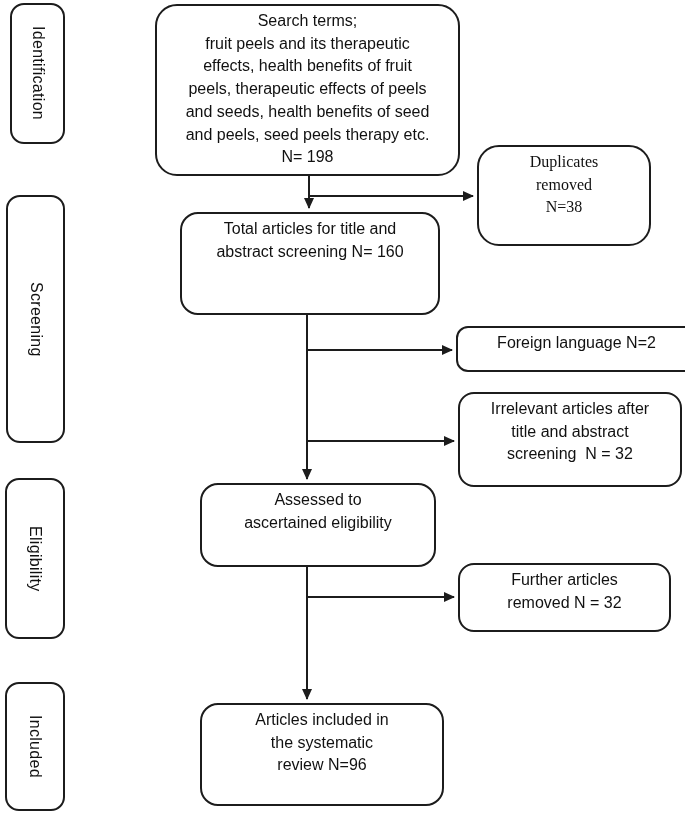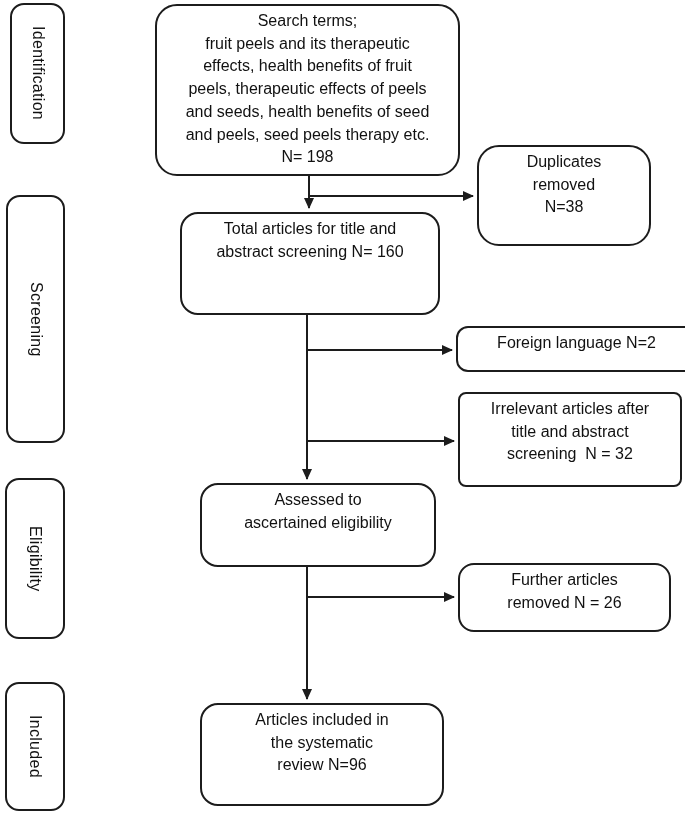--- a/index.html
+++ b/index.html
@@ -61,24 +61,24 @@
     letter-spacing: 0.3px;
     color: #111111;
   }
   
   #stage-identification { left: 10px; top: 3px;   width: 55px; height: 141px; }
   #stage-screening      { left: 6px;  top: 195px; width: 59px; height: 248px; }
   #stage-eligibility    { left: 5px;  top: 478px; width: 60px; height: 161px; }
   #stage-included       { left: 5px;  top: 682px; width: 60px; height: 129px; }
   
   #box-search     { left: 155px; top: 4px;   width: 305px; height: 172px; border-radius: 22px; }
-  #box-duplicates { left: 477px; top: 145px; width: 174px; height: 101px; border-radius: 22px; }
+  #box-duplicates { left: 477px; top: 145px; width: 174px; height: 101px; border-radius: 22px; font-family: Liberation Serif, serif; }
   #box-total      { left: 180px; top: 212px; width: 260px; height: 103px;  }
   #box-foreign    { left: 456px; top: 326px; width: 241px; height: 46px; border-radius: 12px; }
-  #box-irrelevant { left: 458px; top: 392px; width: 224px; height: 95px; border-radius: 8px; }
+  #box-irrelevant { left: 458px; top: 392px; width: 224px; height: 95px; border-radius: 16px; }
   #box-assessed   { left: 200px; top: 483px; width: 236px; height: 84px; }
   #box-further    { left: 458px; top: 563px; width: 213px; height: 69px; border-radius: 16px; }
   #box-included   { left: 200px; top: 703px; width: 244px; height: 103px; }
 </style>
 </head>
 <body>
 
 <div class="canvas">
 
   <svg class="connectors" width="685" height="813" viewBox="0 0 685 813">
@@ -134,21 +134,21 @@
     <span class="txt">Irrelevant articles after
 title and abstract
 screening&nbsp; N = 32</span>
   </div>
   <div class="node" id="box-assessed">
     <span class="txt">Assessed to
 ascertained eligibility</span>
   </div>
   <div class="node" id="box-further">
     <span class="txt">Further articles
-removed N = 26</span>
+removed N = 32</span>
   </div>
   <div class="node" id="box-included">
     <span class="txt">Articles included in
 the systematic
 review N=96</span>
   </div>
 
 </div>
 
 </body></html>

